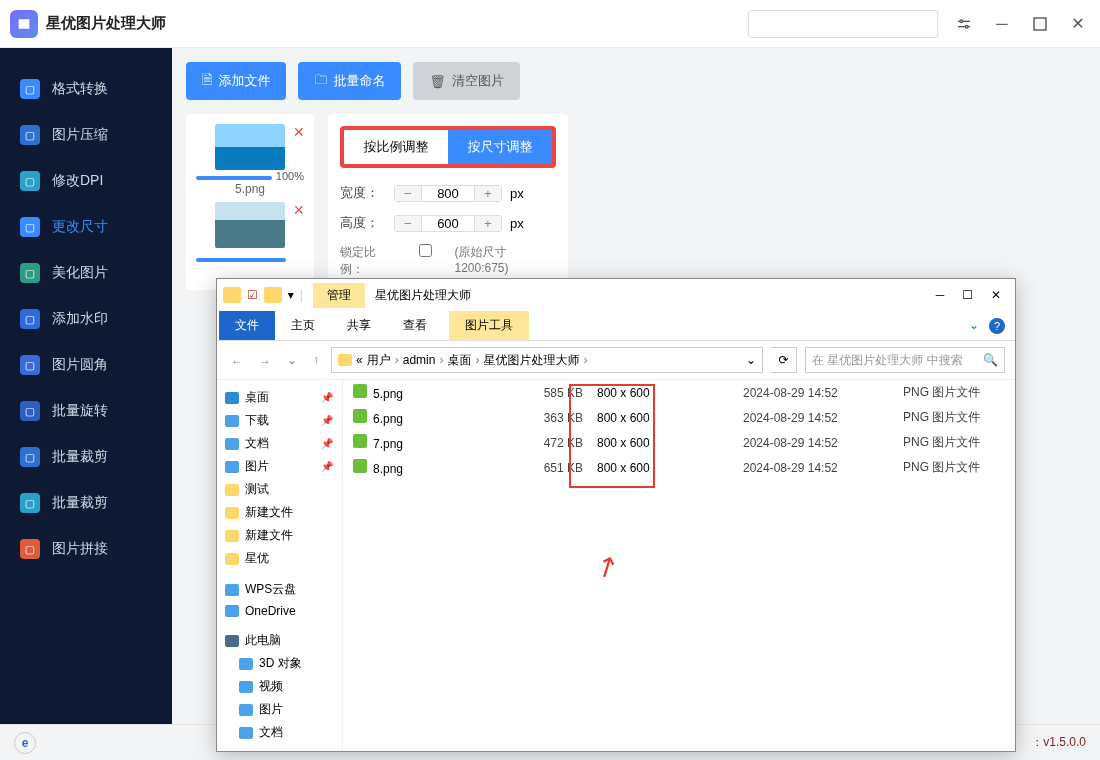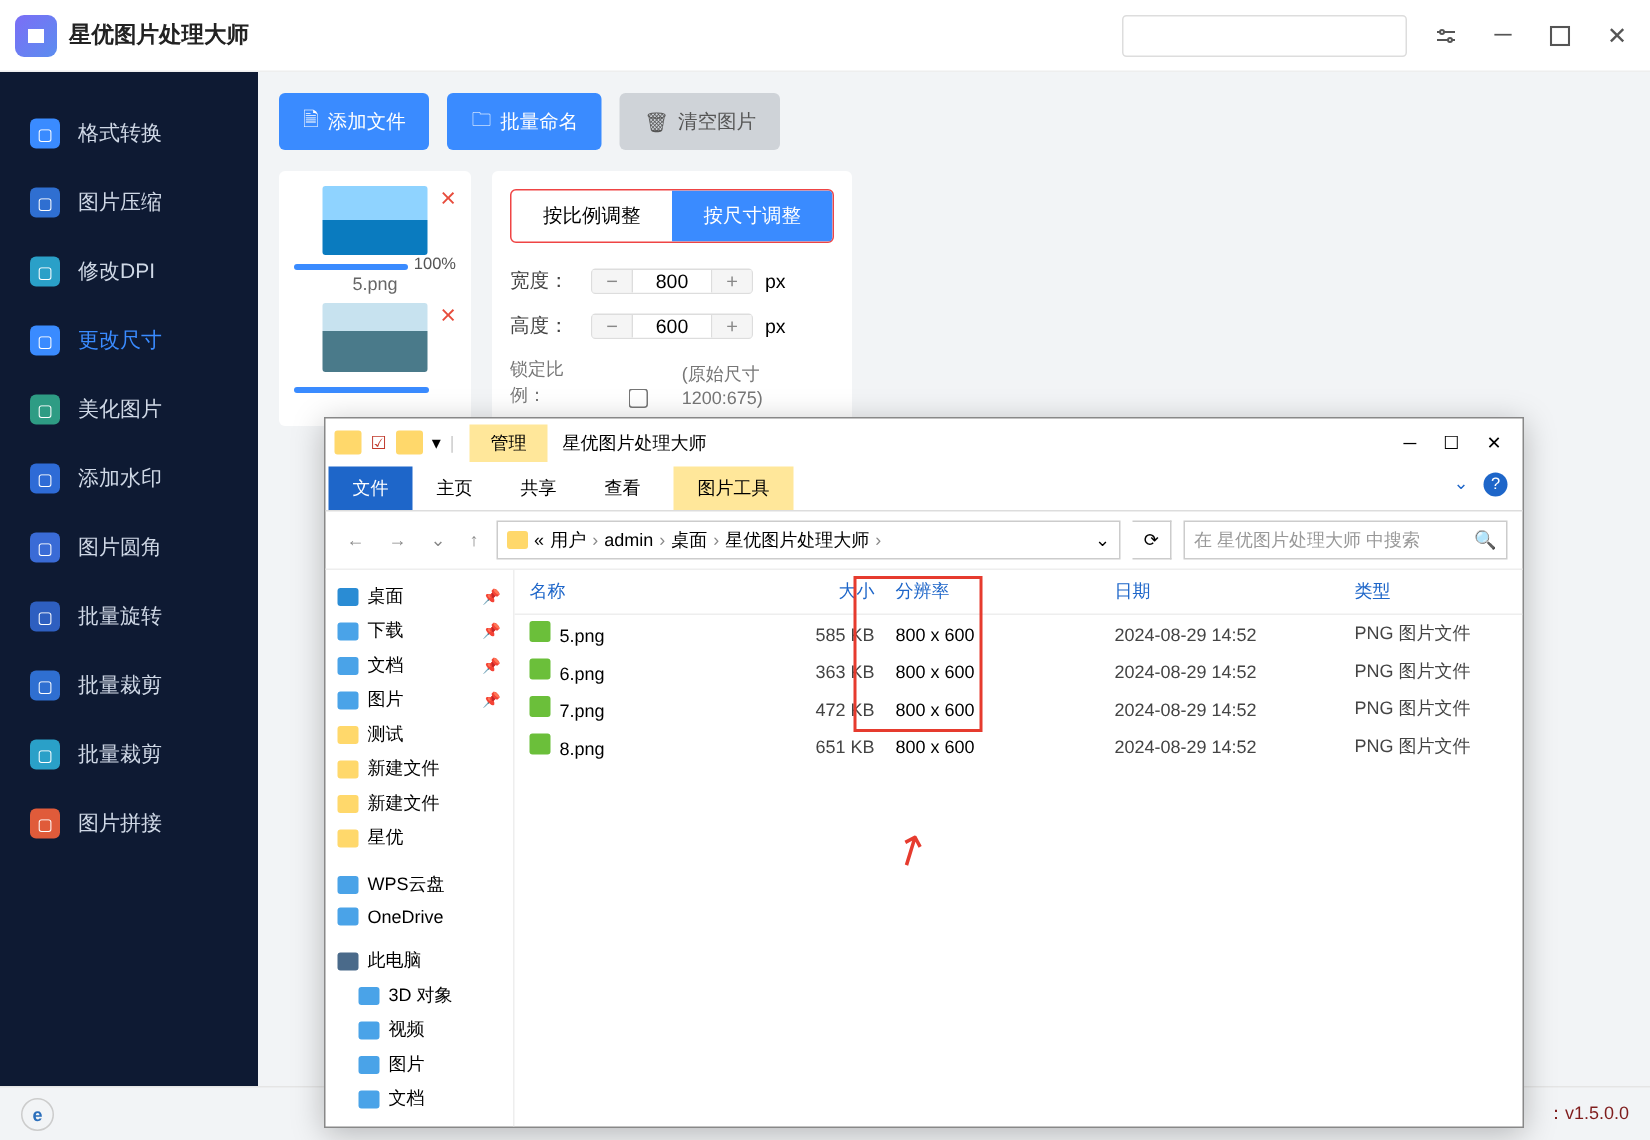--- a/index.html
+++ b/index.html
@@ -29,51 +29,51 @@
 .thumb-progress { height: 4px; background: #3a8bff; border-radius: 2px; margin-top: 6px; }
 .thumb-label { font-size: 12px; color: #666; }
 .thumb-percent { font-size:11px; color:#555; text-align:right;}
 .preview { flex: 1; background: #fff; border-radius: 4px; position: relative; }
 .zoom-bar { background: #555e66; color: #fff; height: 34px; display: flex; align-items: center; padding: 0 12px; font-size: 13px; gap:10px; border-radius:4px 4px 0 0;}
 .zoom-slider { width: 100px; height: 4px; background: #9aa1a8; border-radius: 2px; position: relative; }
 .zoom-knob { width: 12px; height: 12px; background: #3a8bff; border: 2px solid #fff; border-radius: 50%; position: absolute; top: -6px; left: 0; }
 .checker { height: 200px; background-image: linear-gradient(45deg,#ccc 25%,transparent 25%),linear-gradient(-45deg,#ccc 25%,transparent 25%),linear-gradient(45deg,transparent 75%,#ccc 75%),linear-gradient(-45deg,transparent 75%,#ccc 75%); background-size: 16px 16px; background-position: 0 0,0 8px,8px -8px,-8px 0; display:flex; align-items:flex-end; padding:0 40px;}
 .blue-strip { height:16px; background:#4a97f0; flex:1;}
 .panel { width: 240px; background: #fff; border-radius: 4px; padding: 12px; }
-.tab-switch { display: flex; border: 1px solid #ef4444; border-radius: 4px; overflow: hidden; margin-bottom: 16px; }
+.tab-switch { display: flex; border: 4px solid #ef4444; border-radius: 4px; overflow: hidden; margin-bottom: 16px; }
 .tab-switch div { flex: 1; text-align: center; padding: 8px; font-size: 13px; cursor: pointer; }
 .tab-switch .on { background: #3a8bff; color: #fff; }
 .dim-row { display: flex; align-items: center; gap: 8px; margin-bottom: 12px; font-size: 13px; }
 .dim-label { width: 46px; color: #444; }
 .dim-input { display: flex; border: 1px solid #ddd; border-radius: 3px; }
 .dim-input button { width: 26px; border: none; background: #f5f5f5; cursor: pointer; color:#888;}
 .dim-input input { width: 54px; text-align: center; border: none; border-left: 1px solid #ddd; border-right: 1px solid #ddd; font-size:13px;}
-.lock-row { font-size: 12px; color: #777; display:flex; align-items:flex-end; gap:22px;}
+.lock-row { font-size: 12px; color: #777; display:flex; align-items:flex-start; gap:22px;}
 .footer { height: 36px; background: #f2f4f6; border-top: 1px solid #e5e5e5; display: flex; align-items: center; padding: 0 14px; font-size: 12px; color: #888; }
 .footer-ie { width:22px; height:22px; border:1px solid #ccc; border-radius:50%; display:flex; align-items:center; justify-content:center; color:#2a6ebb; font-weight:bold; font-size:12px;}
 .version { margin-left:auto; color:#7f1d1d;}
 
 
 .explorer { position: absolute; left: 216px; top: 278px; width: 800px; height: 474px; background: #fff; border: 1px solid #888; box-shadow: 0 4px 20px rgba(0,0,0,.25); display:flex; flex-direction:column;}
 .ex-title { height: 32px; display: flex; align-items: center; padding: 0 6px; font-size: 12px; }
 .ex-title-icons { display:flex; gap:6px; align-items:center;}
 .ex-folder-chip { width:18px; height:16px; background:#ffd86b; border-radius:2px;}
 .ex-manage { background: #ffe79a; padding: 4px 14px; margin: 0 10px; font-size: 12px; }
 .ex-win { margin-left: auto; display: flex; gap: 18px; padding-right:8px;}
-.ex-tabs { display: flex; align-items: flex-start; font-size: 12px; border-bottom:1px solid #ddd; padding-left:2px;}
+.ex-tabs { display: flex; align-items: center; font-size: 12px; border-bottom:1px solid #ddd; padding-left:2px;}
 .ex-tab { padding: 6px 16px; cursor: pointer; }
 .ex-tab.blue { background: #1e66c9; color: #fff; }
 .ex-tab.yel { background: #ffe79a; margin-left:6px;}
 .ex-tabs-right { margin-left:auto; padding:4px 10px; display:flex; gap:10px; color:#1e66c9;}
 .ex-addr { display: flex; align-items: center; gap: 8px; padding: 6px 10px; border-bottom: 1px solid #eee; font-size: 12px; }
 .ex-nav-btn { color:#888; padding:0 4px; cursor:pointer;}
 .ex-path { flex: 1; border: 1px solid #ccc; height: 26px; display: flex; align-items: center; padding: 0 6px; gap:4px;}
 .ex-path span.sep::after { content:"›"; margin:0 4px; color:#888;}
 .ex-refresh { width:26px; height:26px; border:1px solid #ccc; border-left:none; display:flex; align-items:center; justify-content:center;}
-.ex-search { width: 216px; border: 1px solid #ccc; height: 26px; display:flex; align-items:center; padding:0 6px; color:#999;}
+.ex-search { width: 200px; border: 1px solid #ccc; height: 26px; display:flex; align-items:center; padding:0 6px; color:#999;}
 .ex-body { flex: 1; display: flex; overflow:hidden;}
 .ex-tree { width: 126px; border-right: 1px solid #eee; padding: 6px 4px; font-size: 12px; overflow:hidden;}
 .tree-item { display: flex; align-items: center; gap: 6px; padding: 3px 4px; cursor:pointer; white-space:nowrap;}
 .tree-icon { width: 14px; height: 12px; border-radius: 2px; }
 .ti-folder { background:#ffd86b;}
 .ti-blue { background:#4aa3e8;}
 .ti-desktop { background:#2a8cd4;}
 .ti-pc { background:#4a6a8a;}
 .tree-pin { margin-left:auto; color:#888; font-size:10px;}
 .ex-list { flex: 1; font-size: 12px; position:relative;}
@@ -351,27 +351,20 @@
         <div class="tree-item" style="padding-left: 18px;">
           <div class="tree-icon ti-blue"></div>
           <span>图片</span>
         </div>
         <div class="tree-item" style="padding-left: 18px;">
           <div class="tree-icon ti-blue"></div>
           <span>文档</span>
         </div>
       </div>
     <div class="ex-list">
-      <div class="ex-head">
-        <div class="col-name">名称</div>
-        <div class="col-size">大小</div>
-        <div class="col-res">分辨率</div>
-        <div class="col-date">日期</div>
-        <div class="col-type">类型</div>
-      </div>
       <div id="filerows">
           <div class="ex-row">
             <div class="col-name"><span class="file-ico"></span><span>5.png</span></div>
             <div class="col-size">585 KB</div>
             <div class="col-res">800 x 600</div>
             <div class="col-date">2024-08-29 14:52</div>
             <div class="col-type">PNG 图片文件</div>
           </div>
           <div class="ex-row">
             <div class="col-name"><span class="file-ico"></span><span>6.png</span></div>

